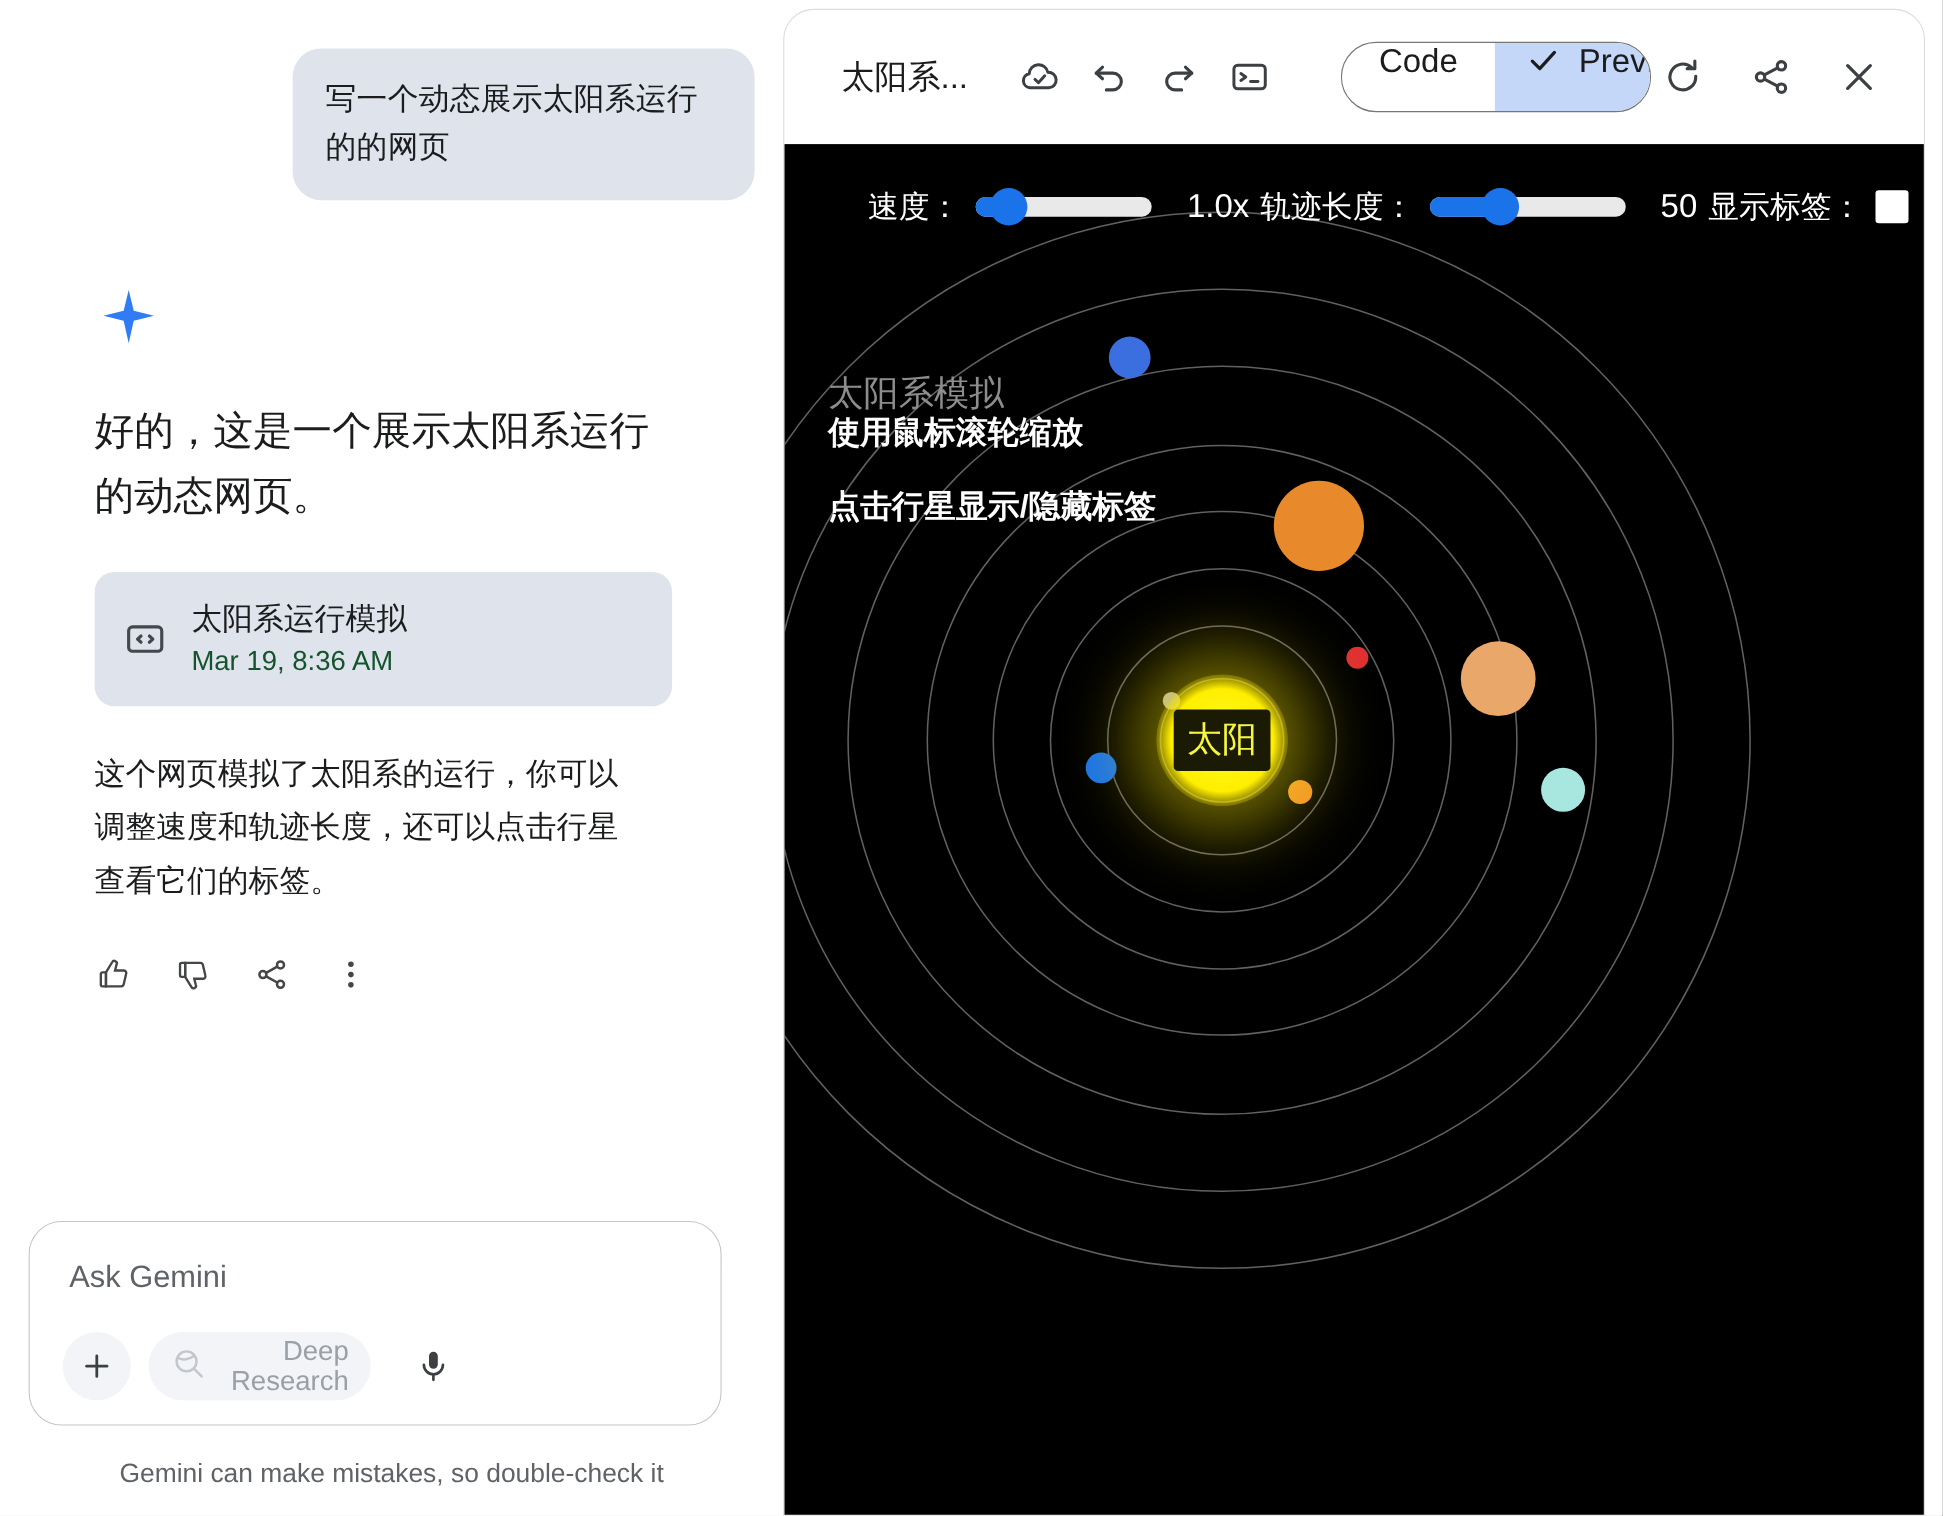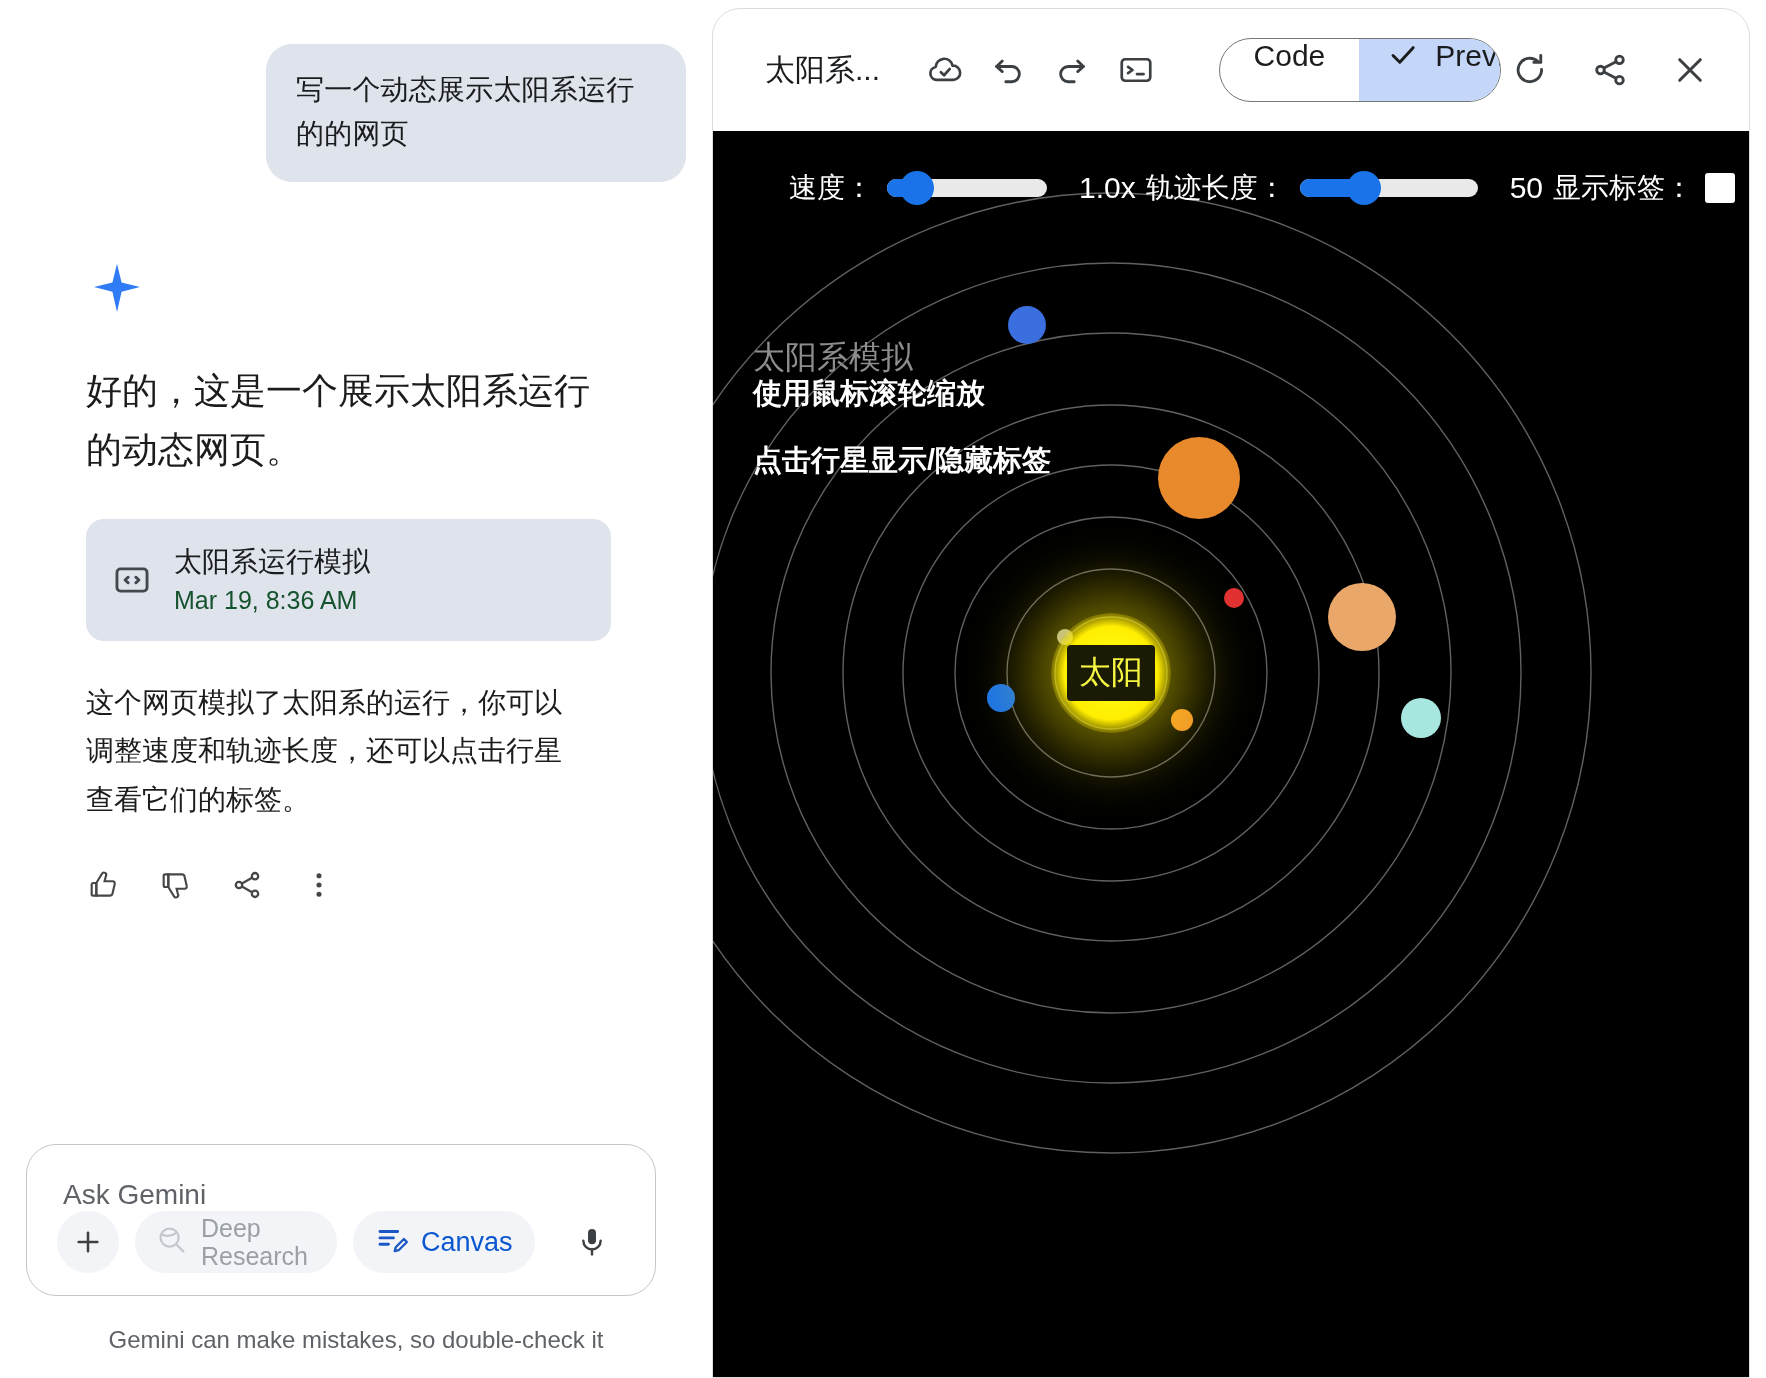--- a/index.html
+++ b/index.html
@@ -87,35 +87,36 @@
     width: 630px;
     border: 1px solid #c4c7c5;
     border-radius: 30px;
     background: #ffffff;
     padding: 34px 30px 22px 30px;
   }
   .composer-placeholder {
     font-size: 28px;
     color: #5f6368;
     padding-left: 6px;
+    margin-bottom: 34px;
   }
   .composer-tools { display: flex; align-items: center; gap: 16px; }
   .chip {
     height: 62px;
     border-radius: 31px;
     background: #f3f4f8;
     display: flex; align-items: center;
     gap: 12px;
     padding: 0 22px;
     cursor: pointer;
   }
   .chip.plus { width: 62px; justify-content: center; padding: 0; background:#f3f4f8; }
   .chip-label { font-size: 25px; line-height: 1.12; }
   .chip.deep .chip-label { color: #9aa0a6; white-space: normal; width: 116px; }
-  .chip.deep { padding: 0 20px; }
+  .chip.deep { padding: 0 20px; text-align: right; }
   .chip.canvas .chip-label { color: #0b57d0; font-size: 27px; }
   .mic { width: 62px; height: 62px; display:flex; align-items:center; justify-content:center; margin-left: 10px; cursor: pointer; }
 
   .disclaimer {
     position: absolute;
     left: 0; right: 0; bottom: 24px;
     text-align: center;
     font-size: 24px;
     color: #5f6368;
   }
@@ -308,29 +309,20 @@
         </div>
         <div class="chip deep">
           <span>
             <svg width="34" height="34" viewBox="0 0 24 24" fill="none" stroke="#c3c7cc" stroke-width="1.6">
               <circle cx="10.3" cy="10.3" r="6.4"></circle>
               <path d="M15 15 L20 20" stroke-linecap="round"></path>
               <path d="M4.6 8 C7.5 9.8 12 9.2 15.6 6.6"></path>
             </svg>
           </span>
           <span class="chip-label">Deep Research</span>
-        </div>
-        <div class="chip canvas">
-          <span>
-            <svg width="34" height="34" viewBox="0 0 24 24" fill="none" stroke="#1a56c4" stroke-width="2" stroke-linecap="round">
-              <path d="M3.5 6 H16 M3.5 10.5 H13 M3.5 15 H9.5"></path>
-              <path d="M20.4 11.3 L14.6 17.1 L13.9 19.9 L16.7 19.2 L22.5 13.4 Z" stroke-width="1.6" stroke-linejoin="round"></path>
-            </svg>
-          </span>
-          <span class="chip-label">Canvas</span>
         </div>
         <div class="mic">
           <svg width="32" height="34" viewBox="0 0 24 24" fill="#3c4043">
             <rect x="9" y="2.2" width="6" height="11.5" rx="3"></rect>
             <path d="M5.5 11 A6.5 6.5 0 0 0 18.5 11" fill="none" stroke="#3c4043" stroke-width="1.8" stroke-linecap="round"></path>
             <path d="M12 17.6 V21.3" stroke="#3c4043" stroke-width="1.8" stroke-linecap="round"></path>
           </svg>
         </div>
       </div>
     </div>

